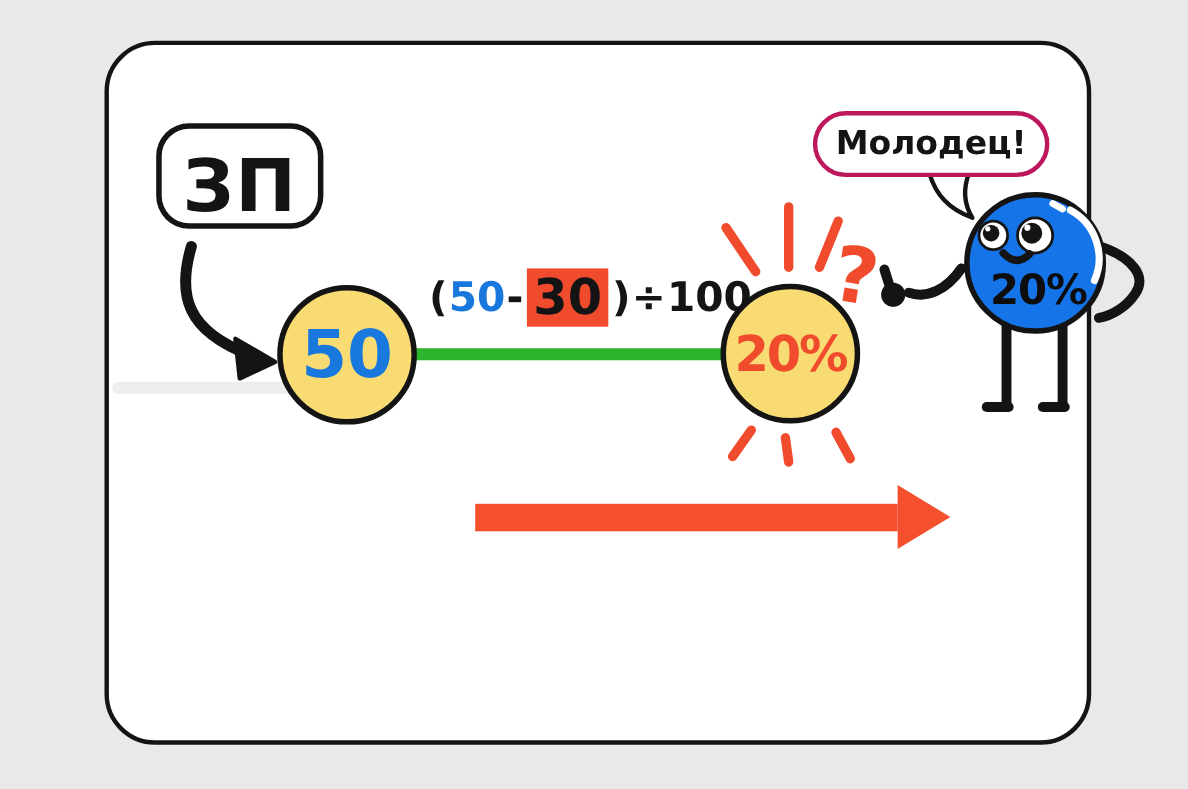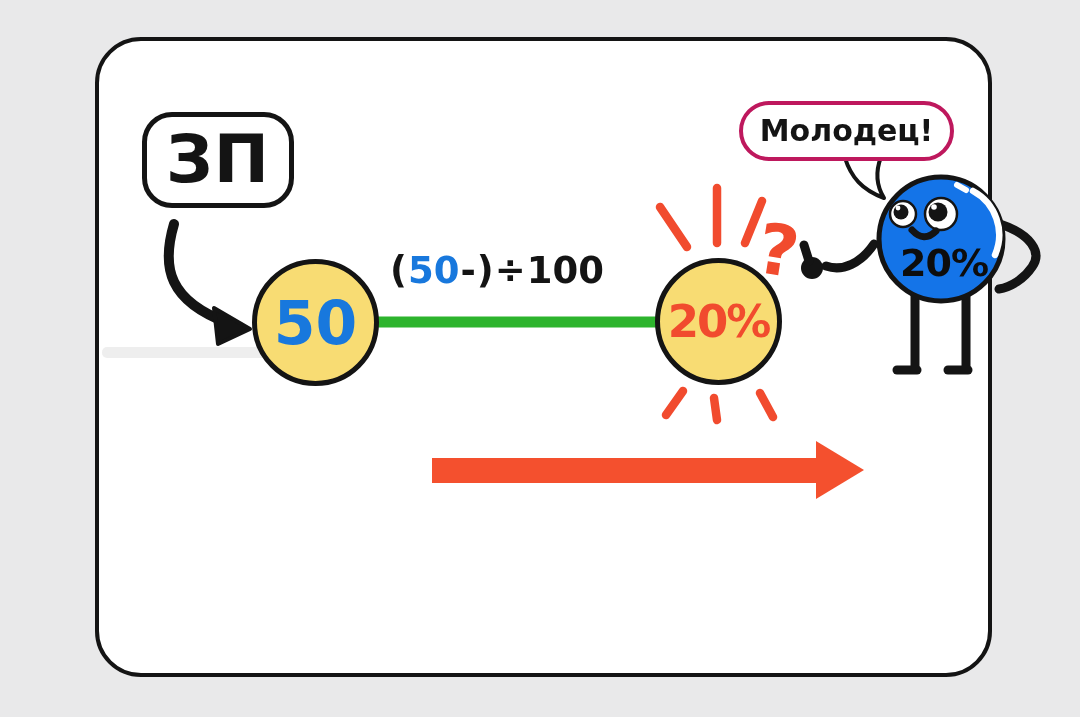--- a/index.html
+++ b/index.html
@@ -18,21 +18,21 @@
   }
 
   svg.art{position:absolute;left:0;top:0;width:1080px;height:717px;}
 
   .txt{position:absolute;display:flex;align-items:center;justify-content:center;
        color:#141414;font-weight:700;line-height:1;}
 
   .zp-bubble{
     left:142px;top:112px;width:152px;height:96px;box-sizing:border-box;
     background:#ffffff;border:5px solid #141414;border-radius:30px;
-    font-size:66px;letter-spacing:1px;
+    font-size:66px;letter-spacing:1px;align-items:flex-end;
   }
 
   .node{
     box-sizing:border-box;border:5px solid #141414;border-radius:50%;
     background:#f8dc73;
   }
   .node-salary{left:252px;top:259px;width:127px;height:127px;font-size:60px;color:#1878dd;}
   .node-pred{left:655px;top:258px;width:127px;height:127px;font-size:45px;color:#f14b2e;letter-spacing:-2px;}
 
   .formula{left:390px;top:241px;height:58px;gap:1px;font-size:37px;}
@@ -133,20 +133,21 @@
   </div>
 
   <div class="txt node node-salary">
     <span>50</span>
   </div>
 
   <div class="txt formula">
     <span>(</span>
     <span class="blue">50</span>
     <span>-</span>
+    <span class="hl">30</span>
     <span>)</span>
     <span>÷</span>
     <span>100</span>
   </div>
 
   <div class="txt node node-pred">
     <span>20%</span>
   </div>
 
   <div class="txt qmark">

